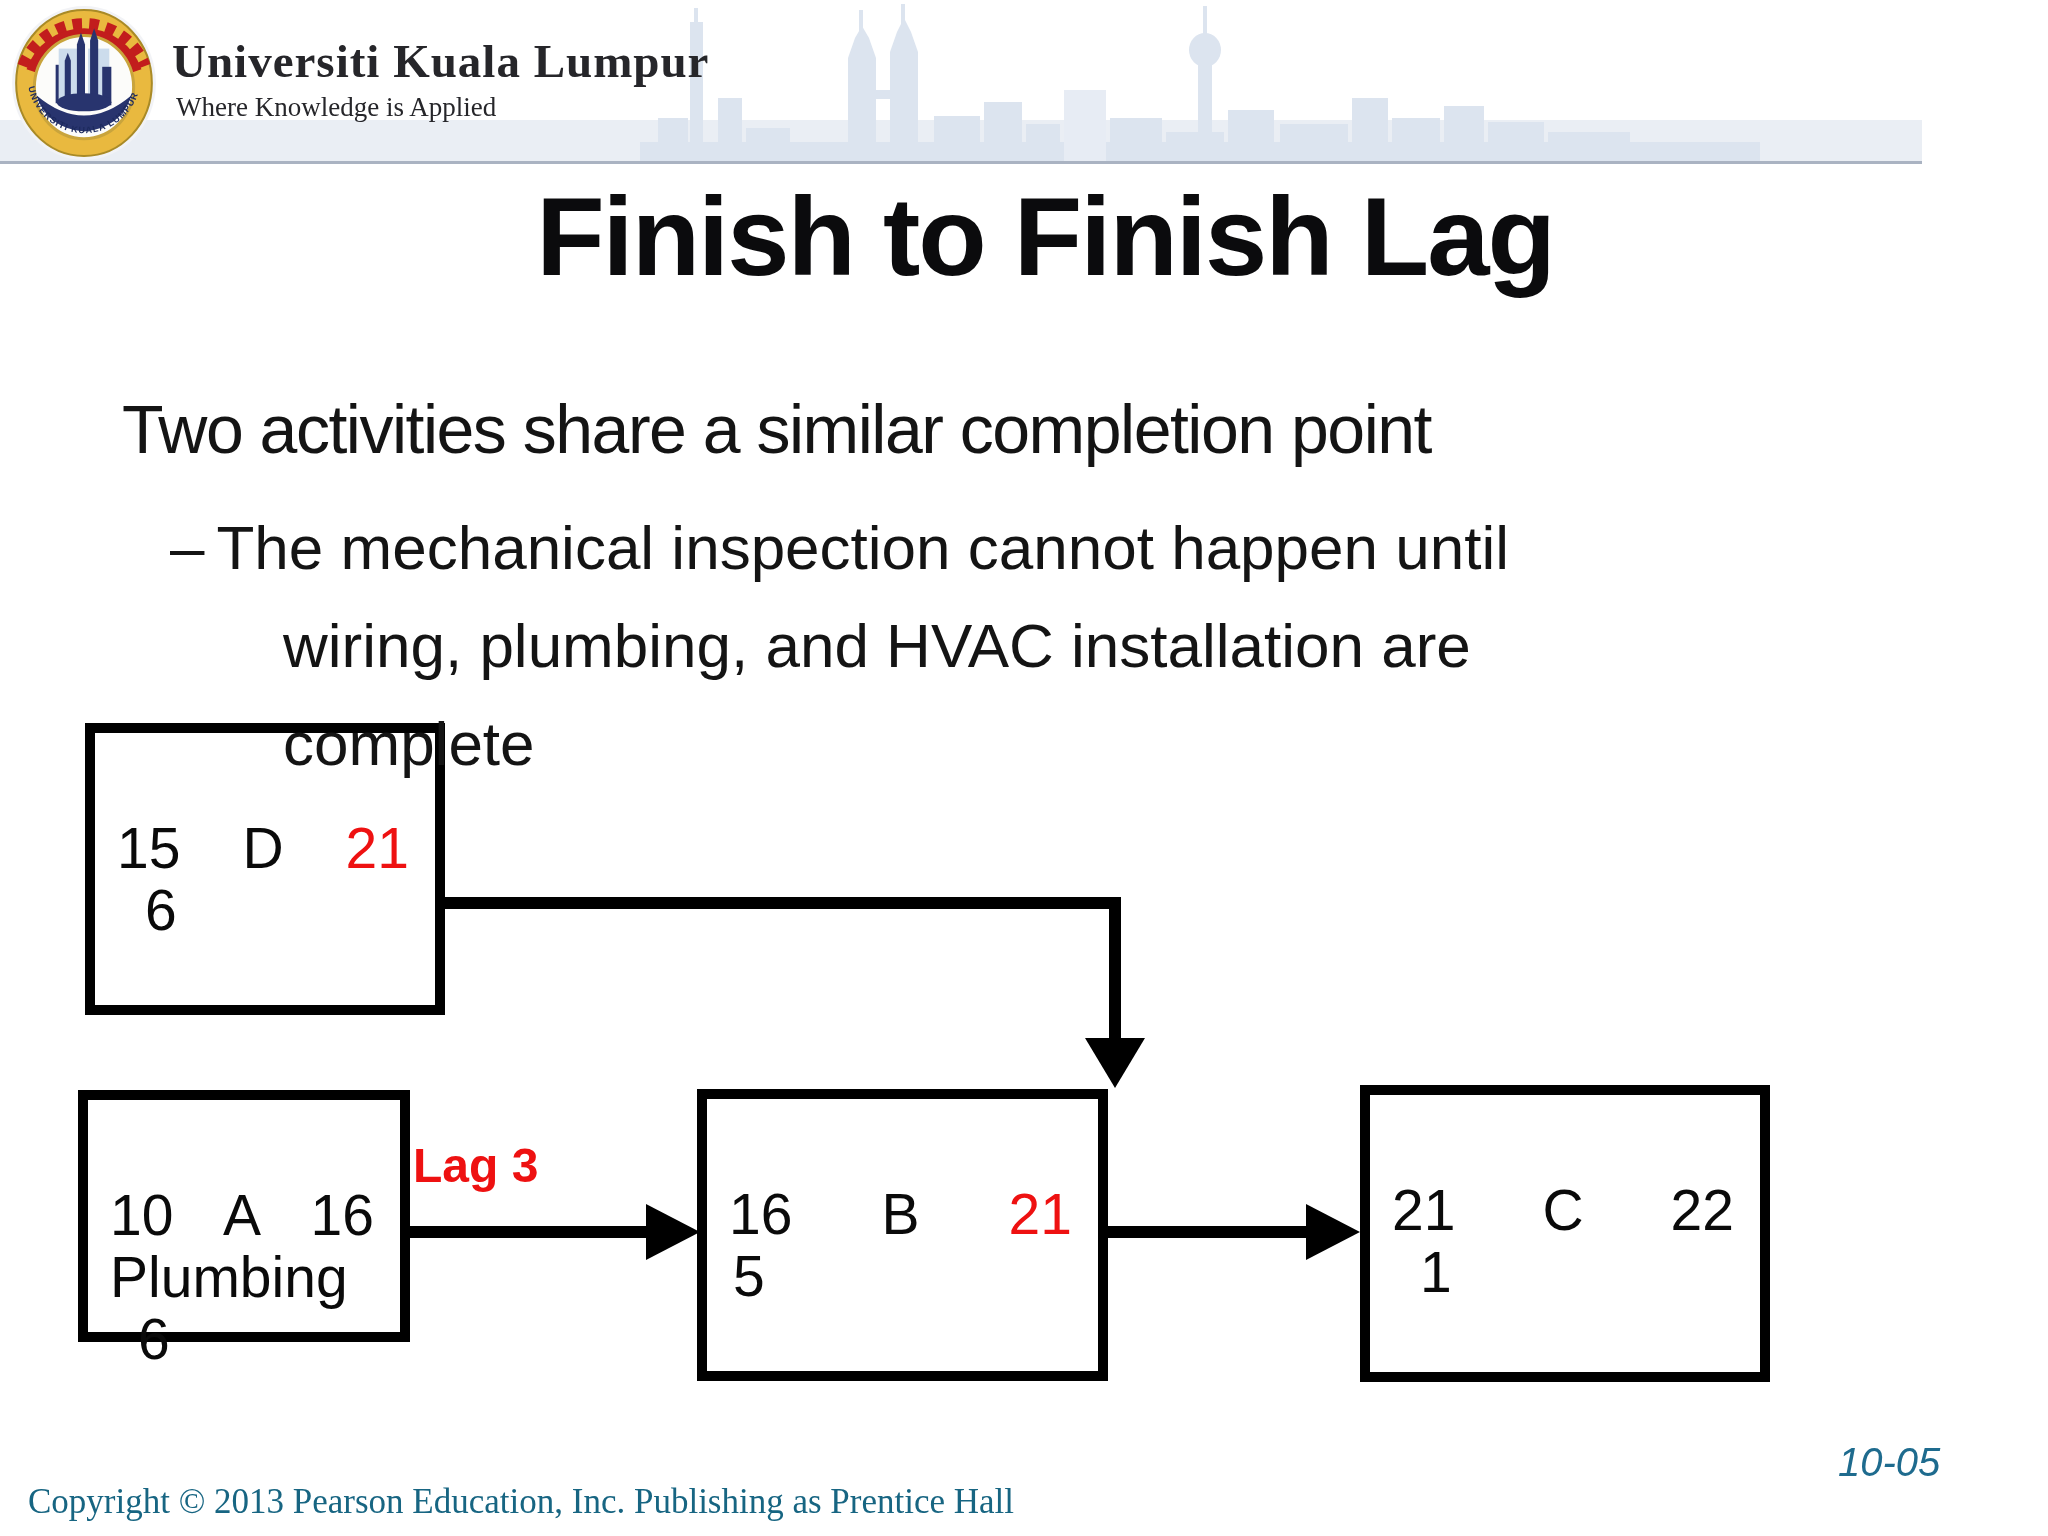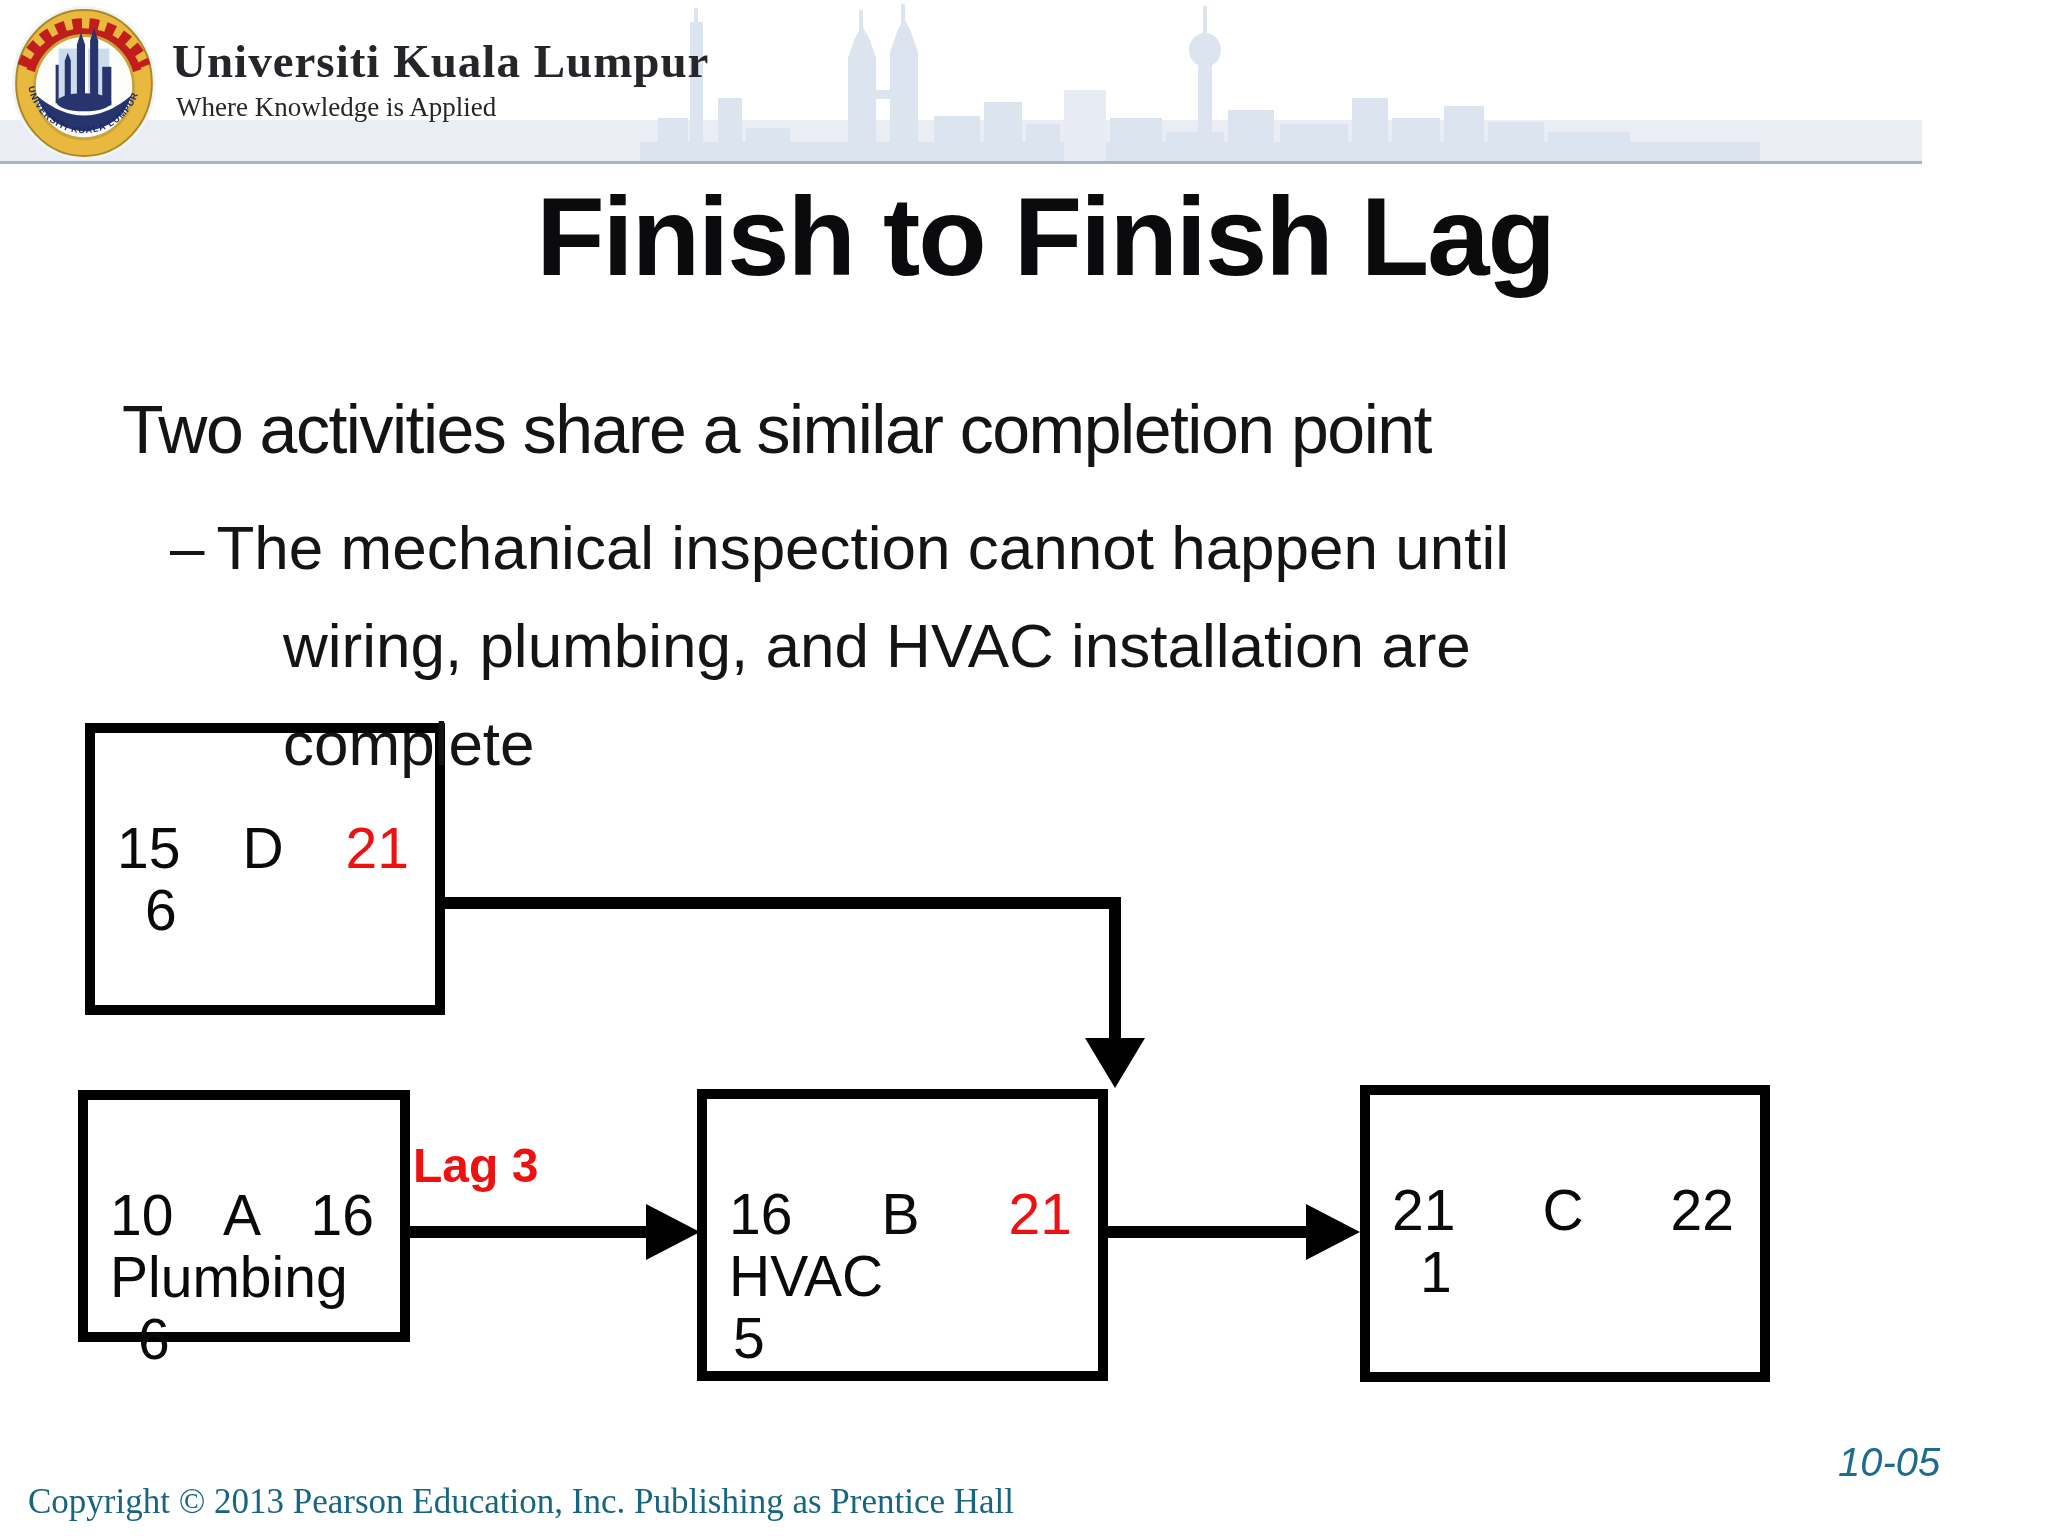--- a/index.html
+++ b/index.html
@@ -169,21 +169,20 @@
   <div class="node-name">Plumbing</div>
   <div class="node-duration">6</div>
 </div>
 
 <div class="abs node node--b" style="left:697px;top:1089px;width:411px;height:292px;">
   <div class="node-row1">
     <span>16</span>
     <span>B</span>
     <span class="red">21</span>
   </div>
-  <div class="node-name">HVAC</div>
   <div class="node-duration">5</div>
 </div>
 
 <div class="abs node" style="left:1360px;top:1085px;width:410px;height:297px;">
   <div class="node-row1">
     <span>21</span>
     <span>C</span>
     <span>22</span>
   </div>
   <div class="node-duration">1</div>

